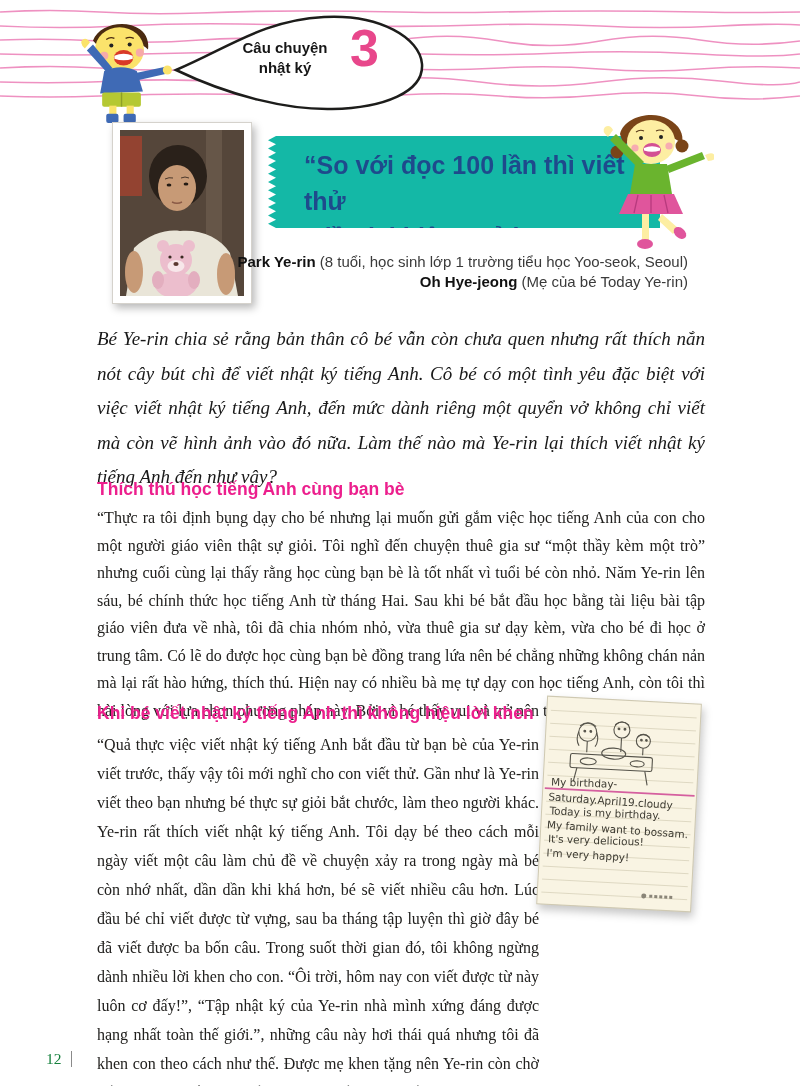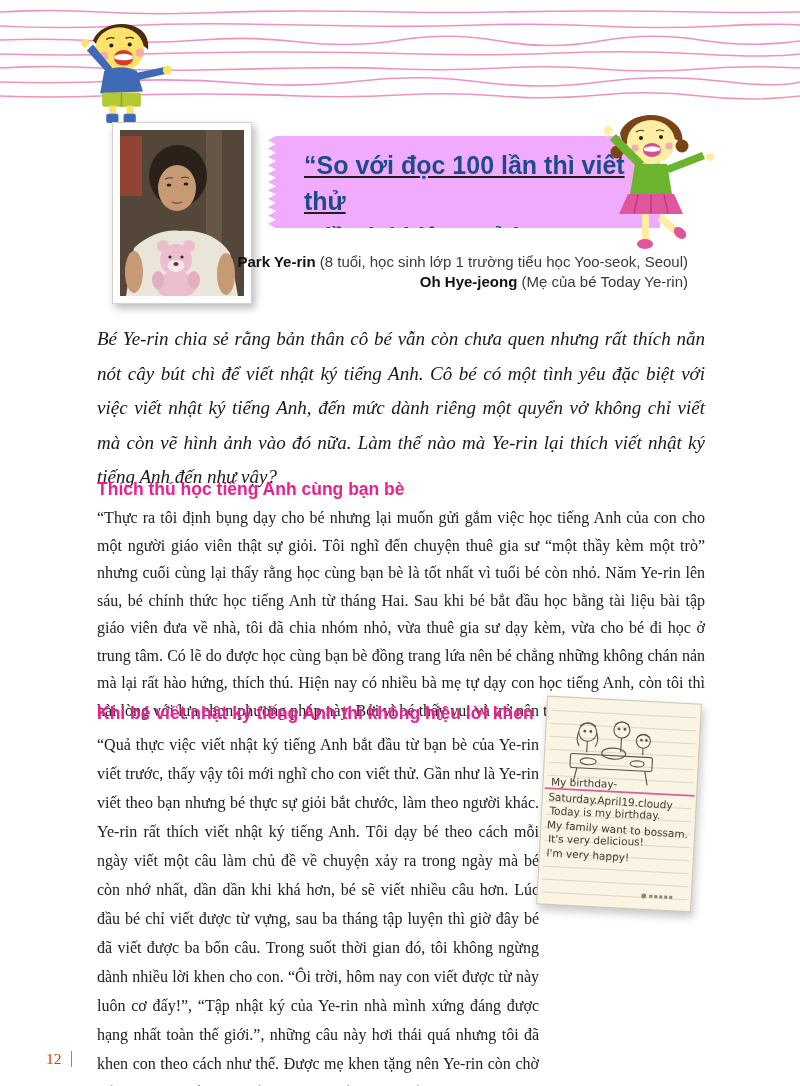--- a/index.html
+++ b/index.html
@@ -13,24 +13,24 @@
   .bubble-label{position:absolute;left:60px;top:30px;width:118px;text-align:center;
     font-family:"Liberation Sans","DejaVu Sans",sans-serif;font-weight:bold;
     font-size:15px;line-height:20px;color:#161616;}
   .bubble-num{position:absolute;left:184px;top:10px;
     font-family:"Liberation Sans","DejaVu Sans",sans-serif;font-weight:bold;
     font-size:52px;color:#e8478b;}
   
   .photo{position:absolute;left:112px;top:122px;width:124px;height:166px;background:#fff;
     border:1px solid #d5d2cc;padding:7px;box-shadow:3px 4px 8px rgba(0,0,0,.28);}
   .photo svg{display:block;}
-  .banner{position:absolute;left:268px;top:136px;width:392px;height:92px;background:#f0abfc;
+  .banner{position:absolute;left:268px;top:136px;width:392px;height:92px;background:#14b8a6;
     clip-path:polygon(8px 0%,100% 0%,100% 100%,8px 100%,0% 95.4%,8px 90.9%,0% 86.3%,8px 81.8%,
       0% 77.2%,8px 72.7%,0% 68.1%,8px 63.6%,0% 59%,8px 54.5%,0% 50%,8px 45.4%,0% 40.9%,
-      8px 36.3%,0% 31.8%,8px 27.2%,0% 22.7%,8px 18.1%,0% 13.6%,8px 9%,0% 4.5%);text-decoration:underline;}
+      8px 36.3%,0% 31.8%,8px 27.2%,0% 22.7%,8px 18.1%,0% 13.6%,8px 9%,0% 4.5%);}
   .banner-text{padding:11px 0 0 36px;font-family:"Liberation Sans","DejaVu Sans",sans-serif;
     font-weight:bold;font-size:25px;line-height:36px;color:#1e4a8c;}
   .girl{position:absolute;left:590px;top:110px;width:124px;height:146px;}
   .credits{position:absolute;right:112px;top:252px;width:480px;text-align:right;
     font-family:"Liberation Sans","DejaVu Sans",sans-serif;font-size:15px;
     line-height:19.5px;color:#3a3a3a;}
   .credits b{color:#111;}
   
   .intro{position:absolute;left:97px;top:322px;width:608px;margin:0;
     font-size:19px;line-height:34.5px;text-align:justify;color:#191919;font-style:italic;}
@@ -40,21 +40,21 @@
   .h1{top:479px;}  .h2{top:703px;}
   .body-p{position:absolute;left:97px;margin:0;font-size:16px;text-align:justify;color:#21201e;}
   .p1{top:504px;width:608px;line-height:27.5px;}
   .p2{top:730px;width:442px;line-height:29px;}
   
   .notebook{position:absolute;left:528px;top:694px;width:182px;height:222px;
     filter:drop-shadow(2px 5px 4px rgba(0,0,0,.22));}
   .caption{position:absolute;left:534px;top:924px;width:171px;margin:0;
     font-size:13px;line-height:16.8px;text-align:justify;color:#23221f;}
   
-  .pageno{position:absolute;left:46px;top:1050px;font-size:15.5px;color:#c2410c;
+  .pageno{position:absolute;left:46px;top:1050px;font-size:15.5px;color:#15803d;
     display:flex;align-items:center;gap:9px;}
   .pageno .bar{display:inline-block;width:1px;height:16px;background:#8a8a8a;}
 </style>
 </head>
 <body>
 
 <div class="page">
 
   <svg class="wavy" viewBox="0 0 800 100" preserveAspectRatio="none">
     <g fill="none" stroke="#ed86bb" stroke-width="1.6" opacity="0.9">
@@ -84,20 +84,30 @@
     <path d="M78,54 L106,48 L107,55 L80,61 Z" fill="#3f6ab5"></path>
     <circle cx="109" cy="51" r="4.5" fill="#fbe36b"></circle>
     <rect x="45" y="73" width="38" height="14" rx="2" fill="#b5c832"></rect>
     <line x1="64" y1="73" x2="64" y2="87" stroke="#8ea026" stroke-width="1.4"></line>
     <rect x="52" y="86" width="7" height="10" fill="#fbe36b"></rect>
     <rect x="69" y="86" width="7" height="10" fill="#fbe36b"></rect>
     <rect x="49" y="94" width="12" height="9" rx="2" fill="#3f6ab5"></rect>
     <rect x="66" y="94" width="12" height="9" rx="2" fill="#3f6ab5"></rect>
   </svg>
 
+  <div class="bubble">
+    <svg width="268" height="106" viewBox="0 0 268 106">
+      <path d="M10,62 C62,40 98,12 158,9 C214,6 254,30 256,56 C258,84 218,100 166,101 C122,102 64,88 10,62 Z" fill="#ffffff" stroke="#1d1d1b" stroke-width="2.5"></path>
+    </svg>
+    <div class="bubble-label">
+      <span>Câu chuyện</span><br>
+      <span>nhật ký</span>
+    </div>
+    <div class="bubble-num">3</div>
+  </div>
 
   <div class="photo">
     <svg width="124" height="166" viewBox="0 0 124 166">
       <rect width="124" height="166" fill="#55463a"></rect>
       <rect x="86" y="0" width="16" height="166" fill="#6e5d4e" opacity="0.7"></rect>
       <rect x="0" y="6" width="22" height="60" fill="#9a4231" opacity="0.9"></rect>
       <ellipse cx="58" cy="46" rx="29" ry="31" fill="#2a211a"></ellipse>
       <ellipse cx="57" cy="58" rx="19" ry="23" fill="#c79a76"></ellipse>
       <ellipse cx="49" cy="55" rx="2.4" ry="1.6" fill="#241b14"></ellipse>
       <ellipse cx="66" cy="54" rx="2.4" ry="1.6" fill="#241b14"></ellipse>

